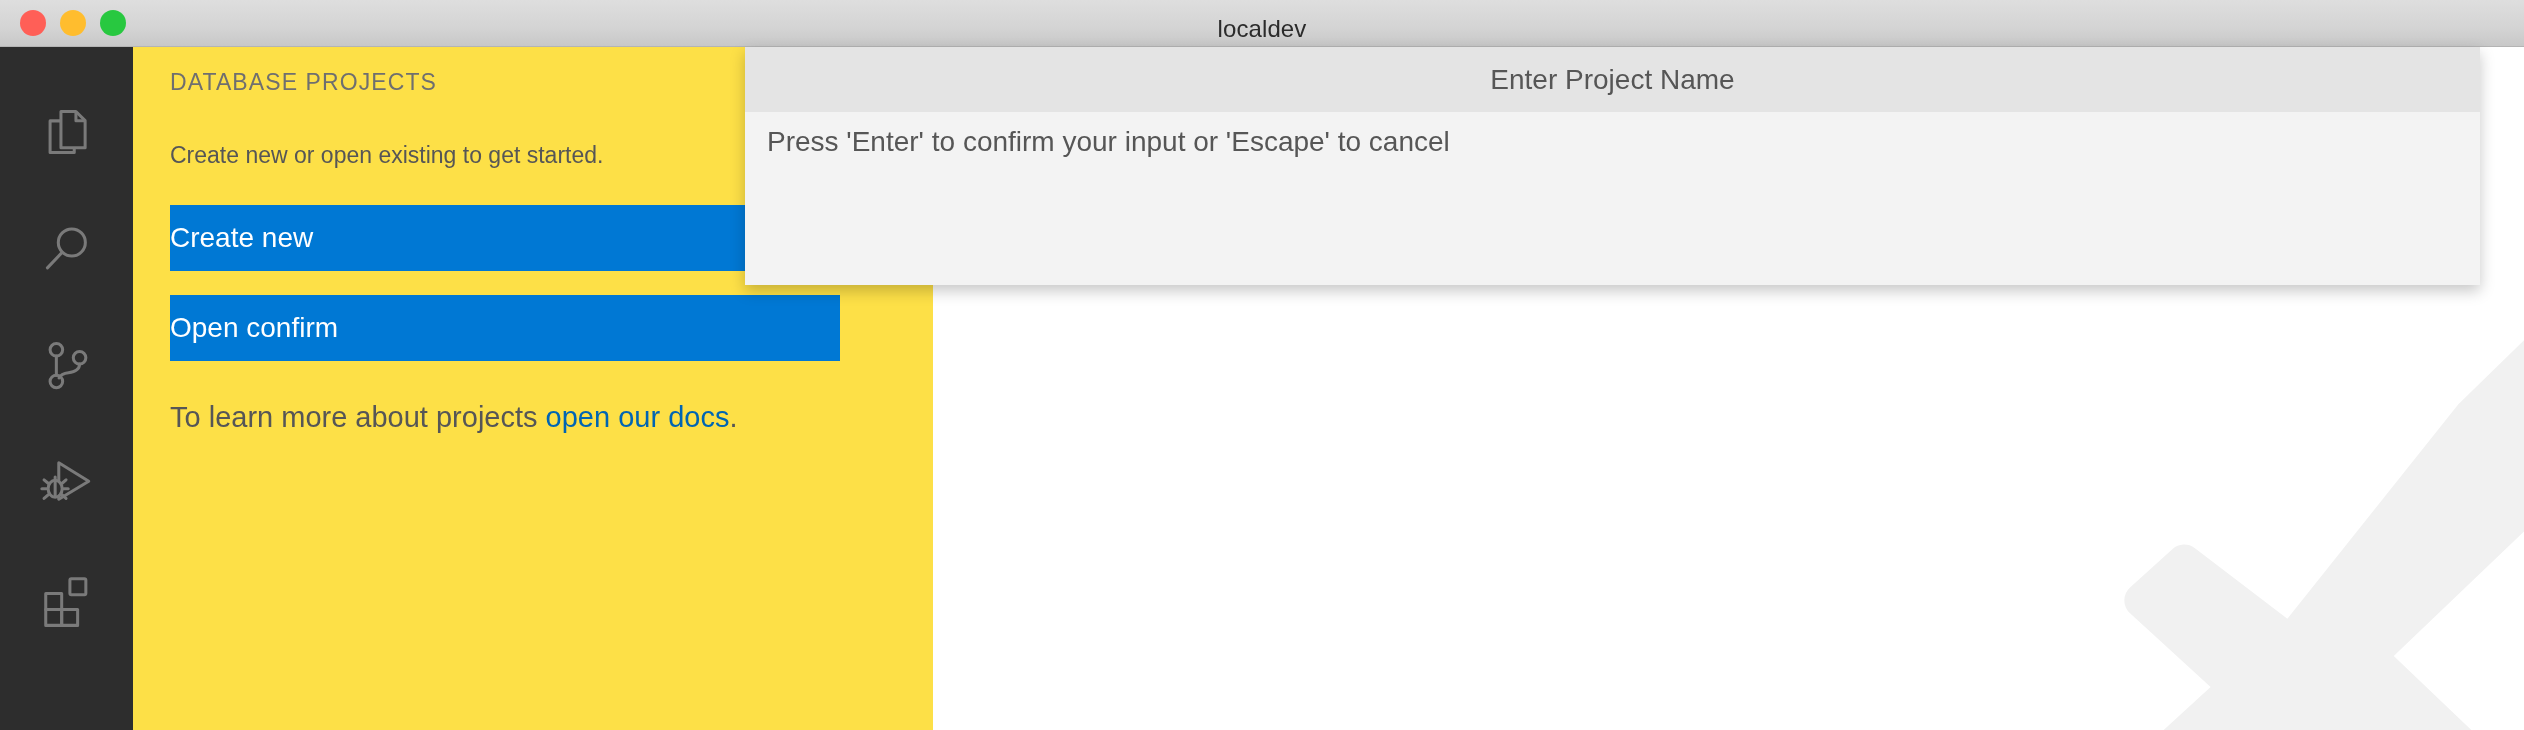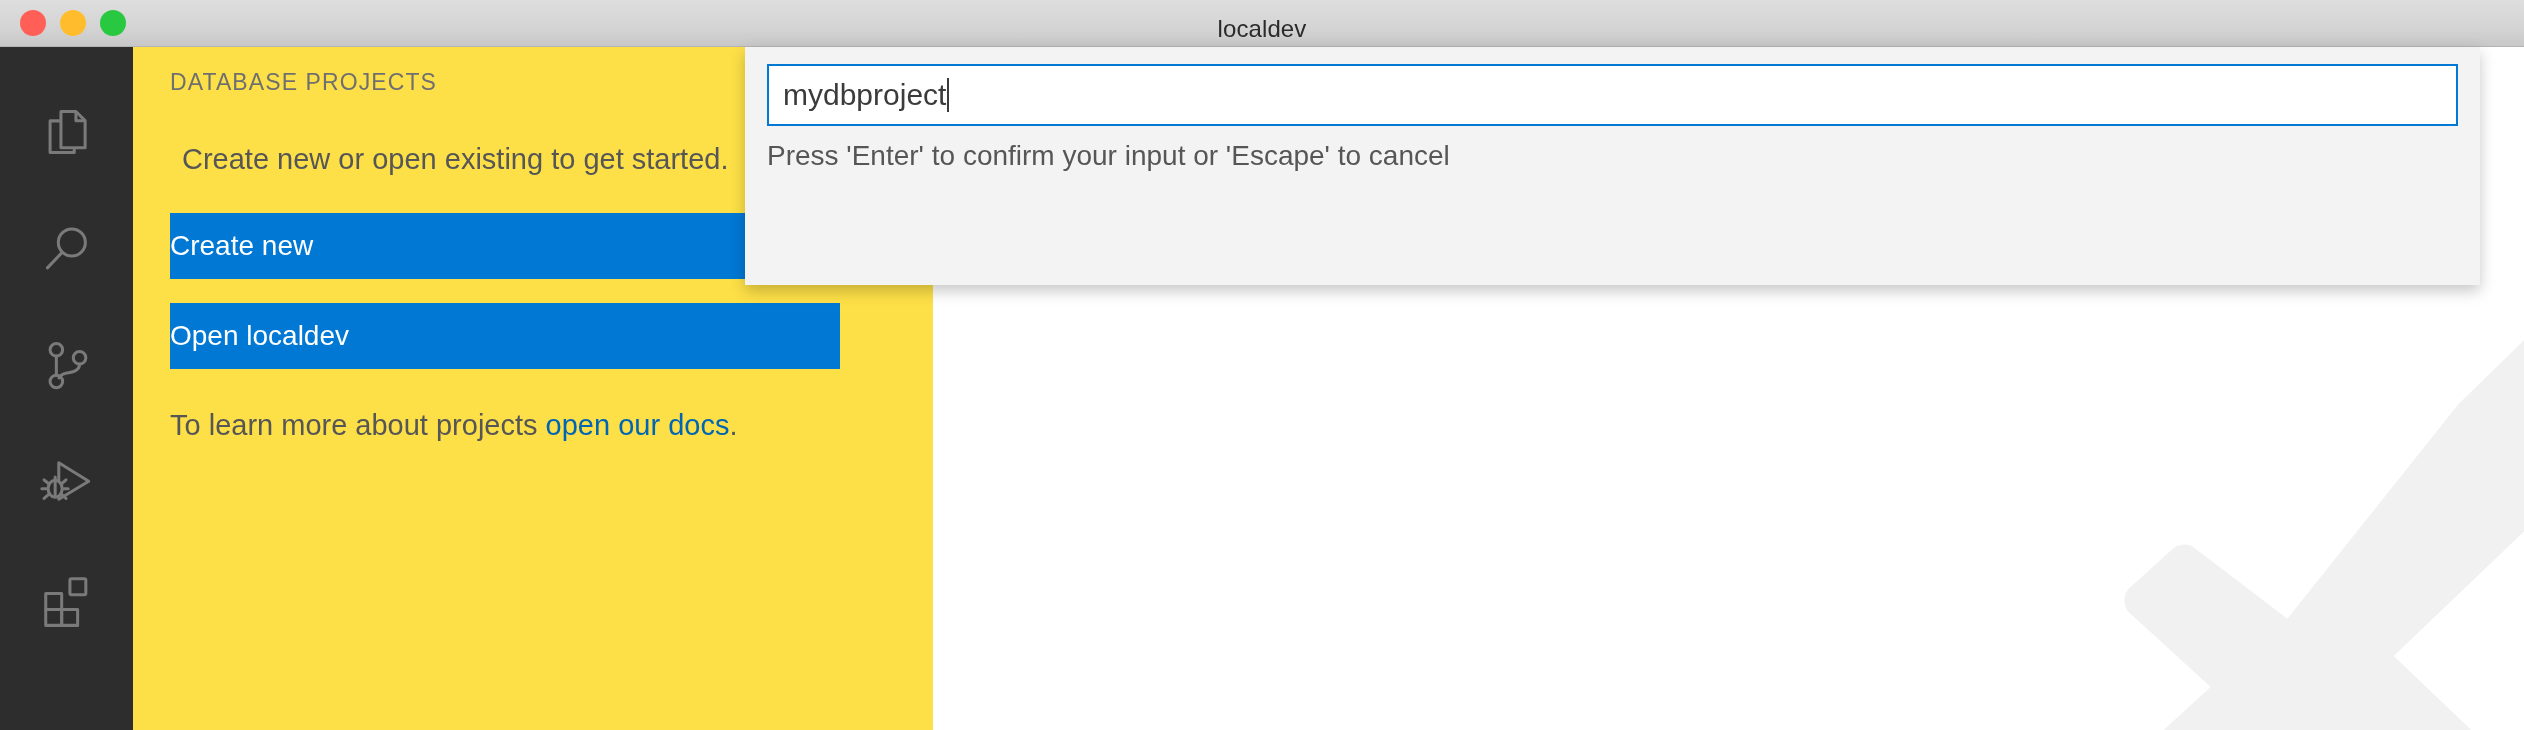--- a/index.html
+++ b/index.html
@@ -52,23 +52,22 @@
   }
   .side-title {
     font-size: 23px; color: #6f6f6f; letter-spacing: 1.1px;
     white-space: nowrap; flex: 0 0 auto;
   }
   .side-actions { margin-left: auto; display: flex; align-items: center; gap: 30px; padding-right: 8px; }
   .side-actions .ic { cursor: pointer; display: block; }
 
   .side-body { padding: 22px 37px 0 37px; }
   .side-desc {
-    font-size: 29px; line-height: 1.42; color: #565656;
+    font-size: 23px; line-height: 1.42; color: #565656;
     max-width: 700px;
-    margin-left: 12px;
   }
   .btn {
     display: block; width: 670px; height: 66px;
     background: #0078d4; color: #ffffff;
     border: none; font-family: inherit; font-size: 28px;
     cursor: pointer; text-align: left; line-height: 66px;
   }
   .btn.first { margin-top: 33px; }
   .btn.second { margin-top: 24px; }
   .side-footer {
@@ -208,35 +207,32 @@
           <path d="M2.6 19.3 5.9 10.4h16.1l-3.4 8.9z"></path>
         </svg>
       </span>
     </div>
   </div>
 
   <div class="side-body">
     <div class="side-desc">Create new or open existing to get started.</div>
 
     <button class="btn first">Create new</button>
-    <button class="btn second">Open localdev</button>
+    <button class="btn second">Open confirm</button>
 
     <div class="side-footer"><span>To learn more about projects </span><a href="#">open our docs</a><span>.</span></div>
   </div>
 </div>
 
 <div class="editor">
   <div class="watermark">
     <svg width="760" height="760" viewBox="0 0 100 100" fill="#f1f1f1">
       <path d="M75.6 4.1 58.6 20.7 36.1 48.9 23.9 39.6a2.3 2.3 0 0 0-2.9.13L15.4 44.8a2.3 2.3 0 0 0 0 3.4l10.6 9.7L15.4 67.6a2.3 2.3 0 0 0 0 3.4l5.6 5.1a2.3 2.3 0 0 0 2.9.13l12.2-9.3 22.5 28.2 17 16.6a4.6 4.6 0 0 0 5.2 1l12.4-6a4.6 4.6 0 0 0 2.6-4.2V13.3a4.6 4.6 0 0 0-2.6-4.2l-12.4-6a4.6 4.6 0 0 0-5.2 1zM74.8 30.2v47.2L50.1 53.8z"></path>
     </svg>
   </div>
 </div>
 
 <div class="quickinput">
-  <div class="qi-body">
-    <div class="qi-input">
-      <span class="qi-input-text">mydbproject</span>
-      <span class="qi-caret"></span>
-    </div>
+  <div class="qi-header">
+    <div class="qi-title">Enter Project Name</div>
   </div>
   <div class="qi-hint">Press 'Enter' to confirm your input or 'Escape' to cancel</div>
 </div>
 
 </body></html>

